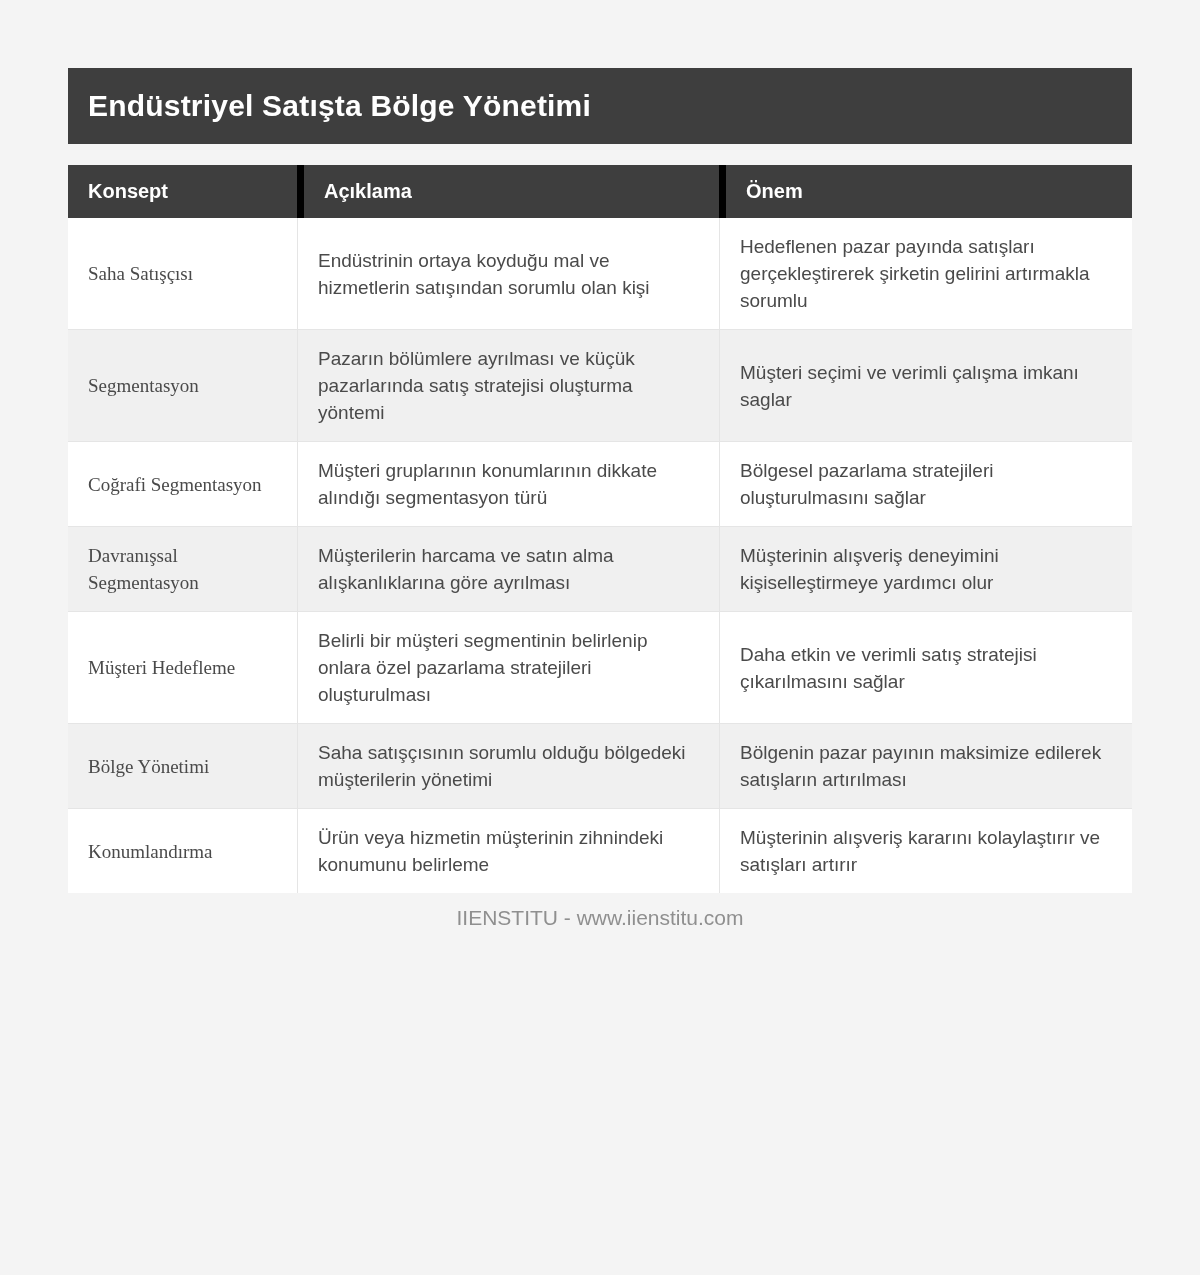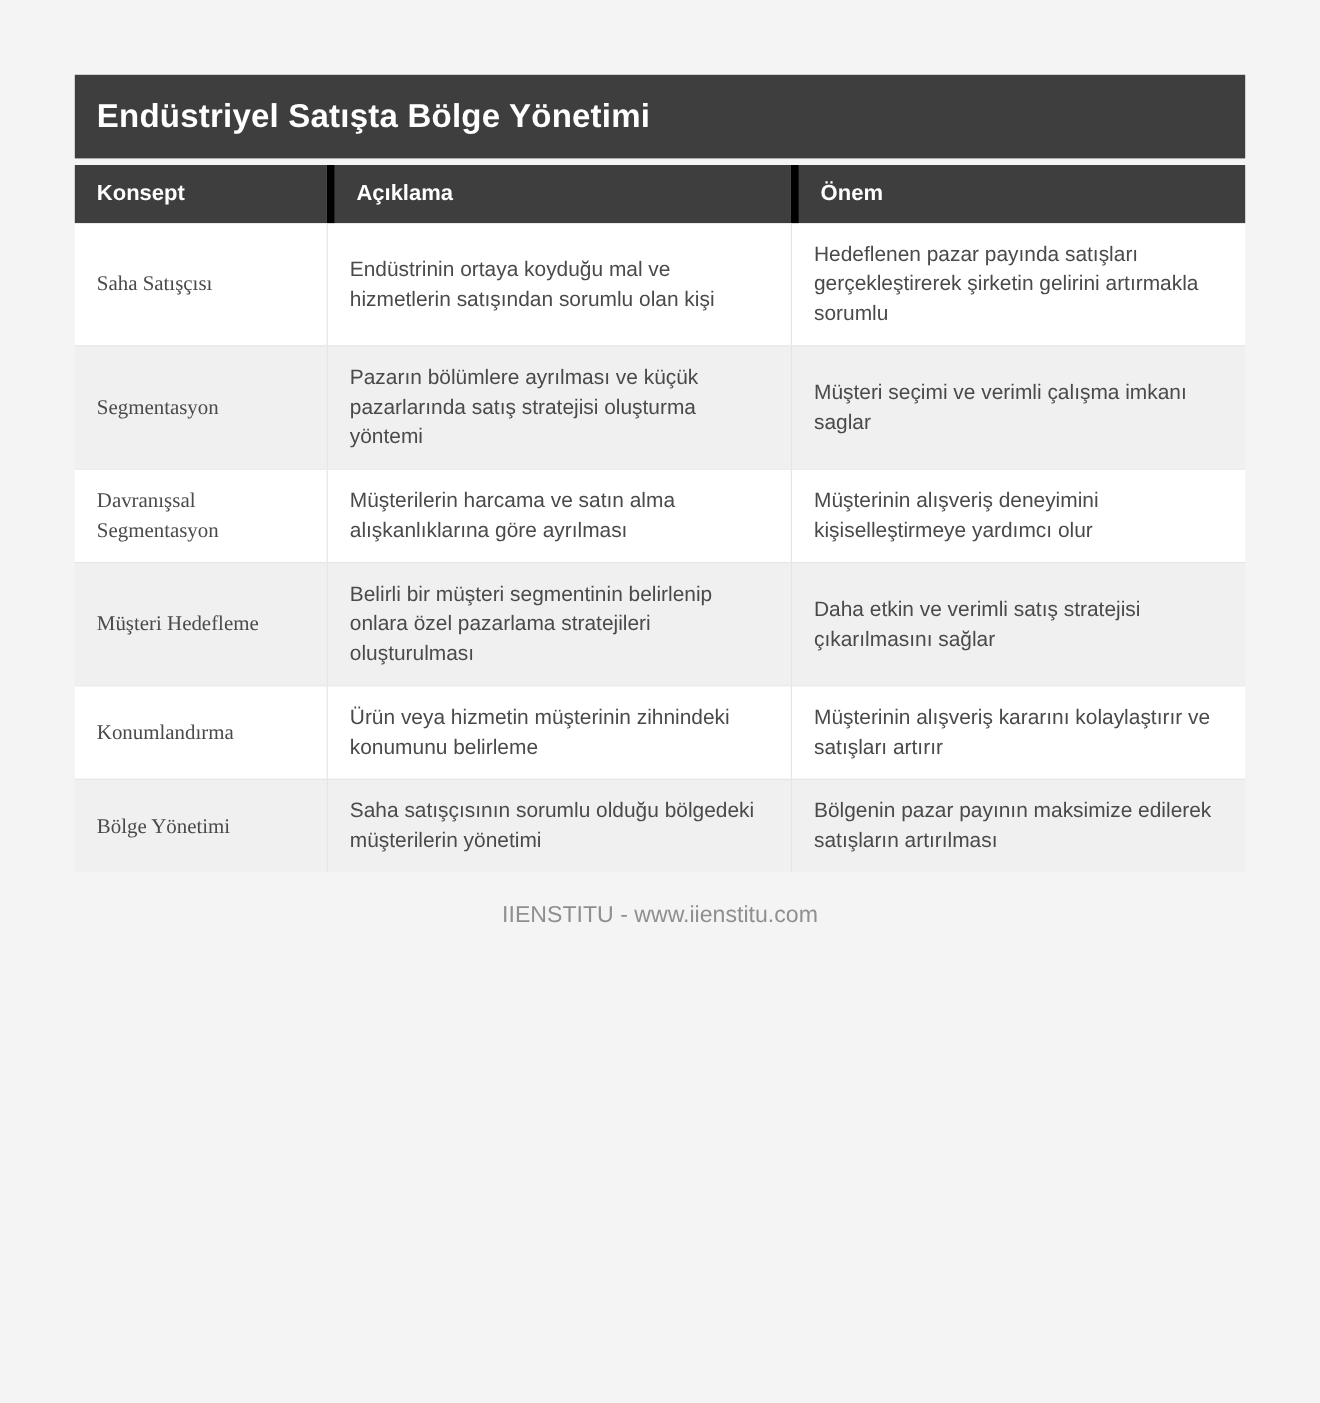--- a/index.html
+++ b/index.html
@@ -37,21 +37,21 @@
     font-size: 30px;
     font-weight: 700;
     padding: 21px 20px;
     letter-spacing: 0.2px;
   }
   table.concept-table {
     width: 100%;
     table-layout: fixed;
     border-collapse: separate;
     border-spacing: 0;
-    margin-top: 6px;
+    margin-top: 21px;
   }
   col.c1 { width: 229px; }
   col.c2 { width: 422px; }
   col.c3 { width: 413px; }
   .concept-table th {
     background: var(--header-bg);
     color: var(--header-text);
     font-size: 20px;
     font-weight: 700;
     text-align: left;
@@ -70,21 +70,21 @@
     border-top: 1px solid var(--grid-line);
     word-wrap: break-word;
   }
   .concept-table td:first-child { border-left: 0; font-family: Liberation Serif, serif; }
   .concept-table tbody tr:first-child td { border-top: 0; }
   .concept-table tbody tr:nth-child(even) td { background: var(--row-alt-bg); }
   .footer {
     text-align: center;
     color: var(--footer-text);
     font-size: 21px;
-    margin-top: 27px;
+    margin-top: 13px;
   }
 </style>
 </head>
 <body>
 
 <div class="page">
   <div class="card">
 
     <div class="title-bar">Endüstriyel Satışta Bölge Yönetimi</div>
 
@@ -109,44 +109,49 @@
   </tr>
 
   <tr>
     <td>Segmentasyon</td>
     <td>Pazarın bölümlere ayrılması ve küçük pazarlarında satış stratejisi oluşturma yöntemi</td>
     <td>Müşteri seçimi ve verimli çalışma imkanı saglar</td>
   </tr>
 
 
 
+  <tr>
+    <td>Coğrafi Segmentasyon</td>
+    <td>Müşteri gruplarının konumlarının dikkate alındığı segmentasyon türü</td>
+    <td>Bölgesel pazarlama stratejileri oluşturulmasını sağlar</td>
+  </tr>
 
   <tr>
     <td>Davranışsal Segmentasyon</td>
     <td>Müşterilerin harcama ve satın alma alışkanlıklarına göre ayrılması</td>
     <td>Müşterinin alışveriş deneyimini kişiselleştirmeye yardımcı olur</td>
   </tr>
 
 
   <tr>
     <td>Müşteri Hedefleme</td>
     <td>Belirli bir müşteri segmentinin belirlenip onlara özel pazarlama stratejileri oluşturulması</td>
     <td>Daha etkin ve verimli satış stratejisi çıkarılmasını sağlar</td>
   </tr>
 
   <tr>
+    <td>Bölge Yönetimi</td>
+    <td>Saha satışçısının sorumlu olduğu bölgedeki müşterilerin yönetimi</td>
+    <td>Bölgenin pazar payının maksimize edilerek satışların artırılması</td>
+  </tr>
+
+  <tr>
     <td>Konumlandırma</td>
     <td>Ürün veya hizmetin müşterinin zihnindeki konumunu belirleme</td>
     <td>Müşterinin alışveriş kararını kolaylaştırır ve satışları artırır</td>
-  </tr>
-
-  <tr>
-    <td>Bölge Yönetimi</td>
-    <td>Saha satışçısının sorumlu olduğu bölgedeki müşterilerin yönetimi</td>
-    <td>Bölgenin pazar payının maksimize edilerek satışların artırılması</td>
   </tr>
 </tbody>
     </table>
 
   </div>
 
   <div class="footer">IIENSTITU - www.iienstitu.com</div>
 </div>
 
 </body></html>

